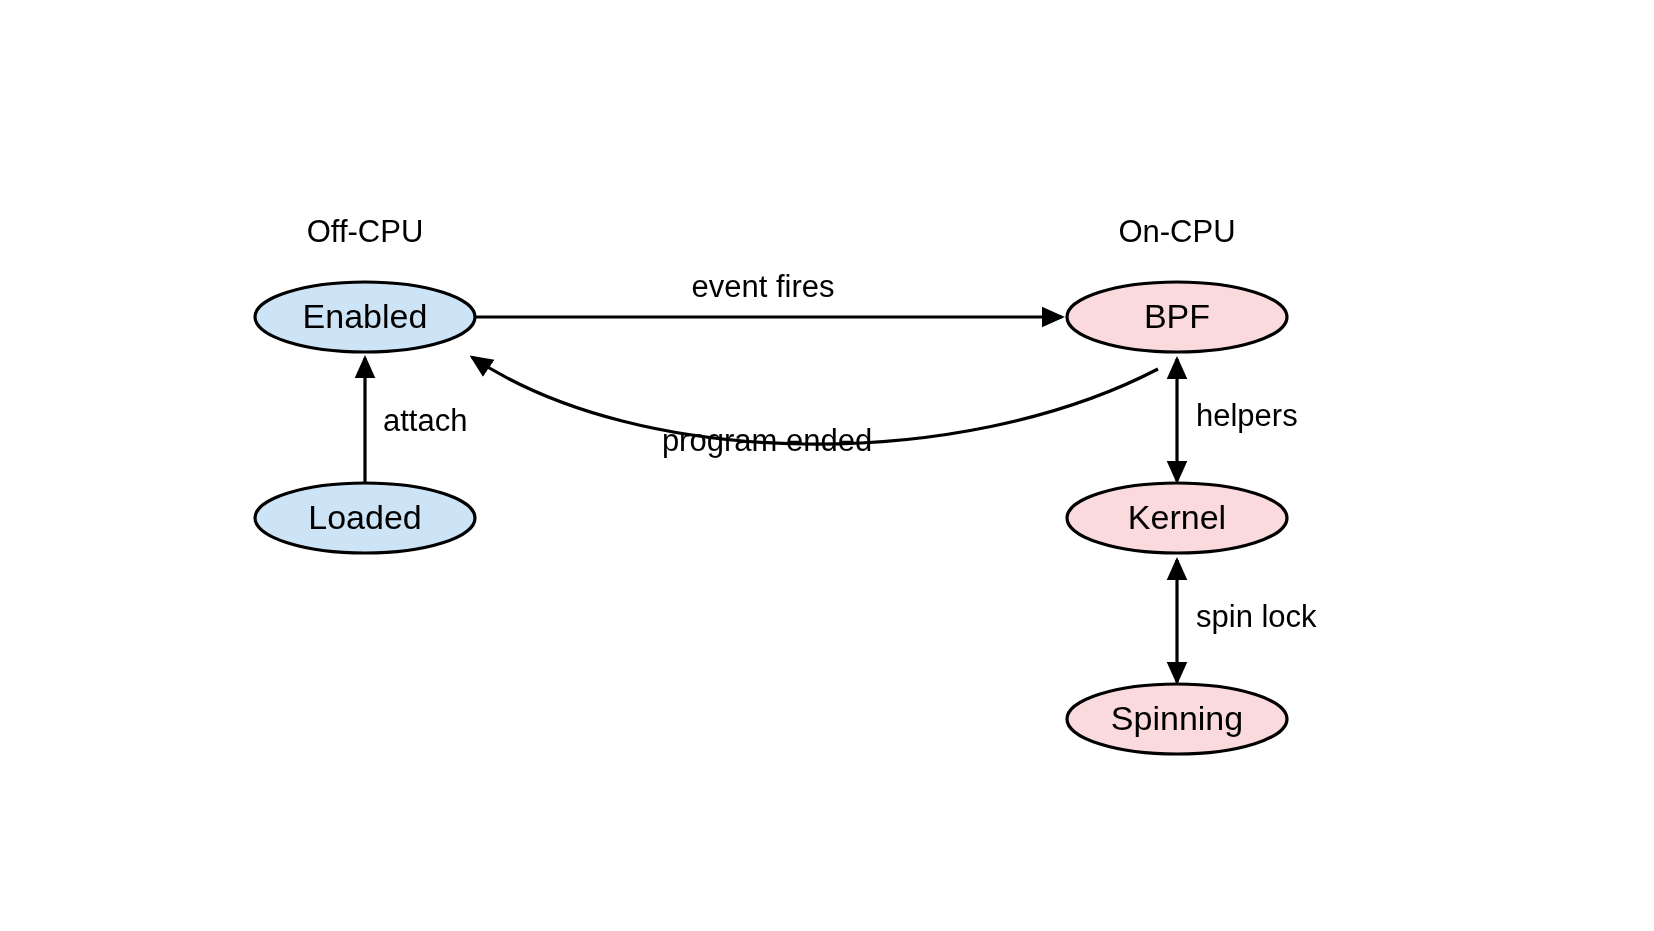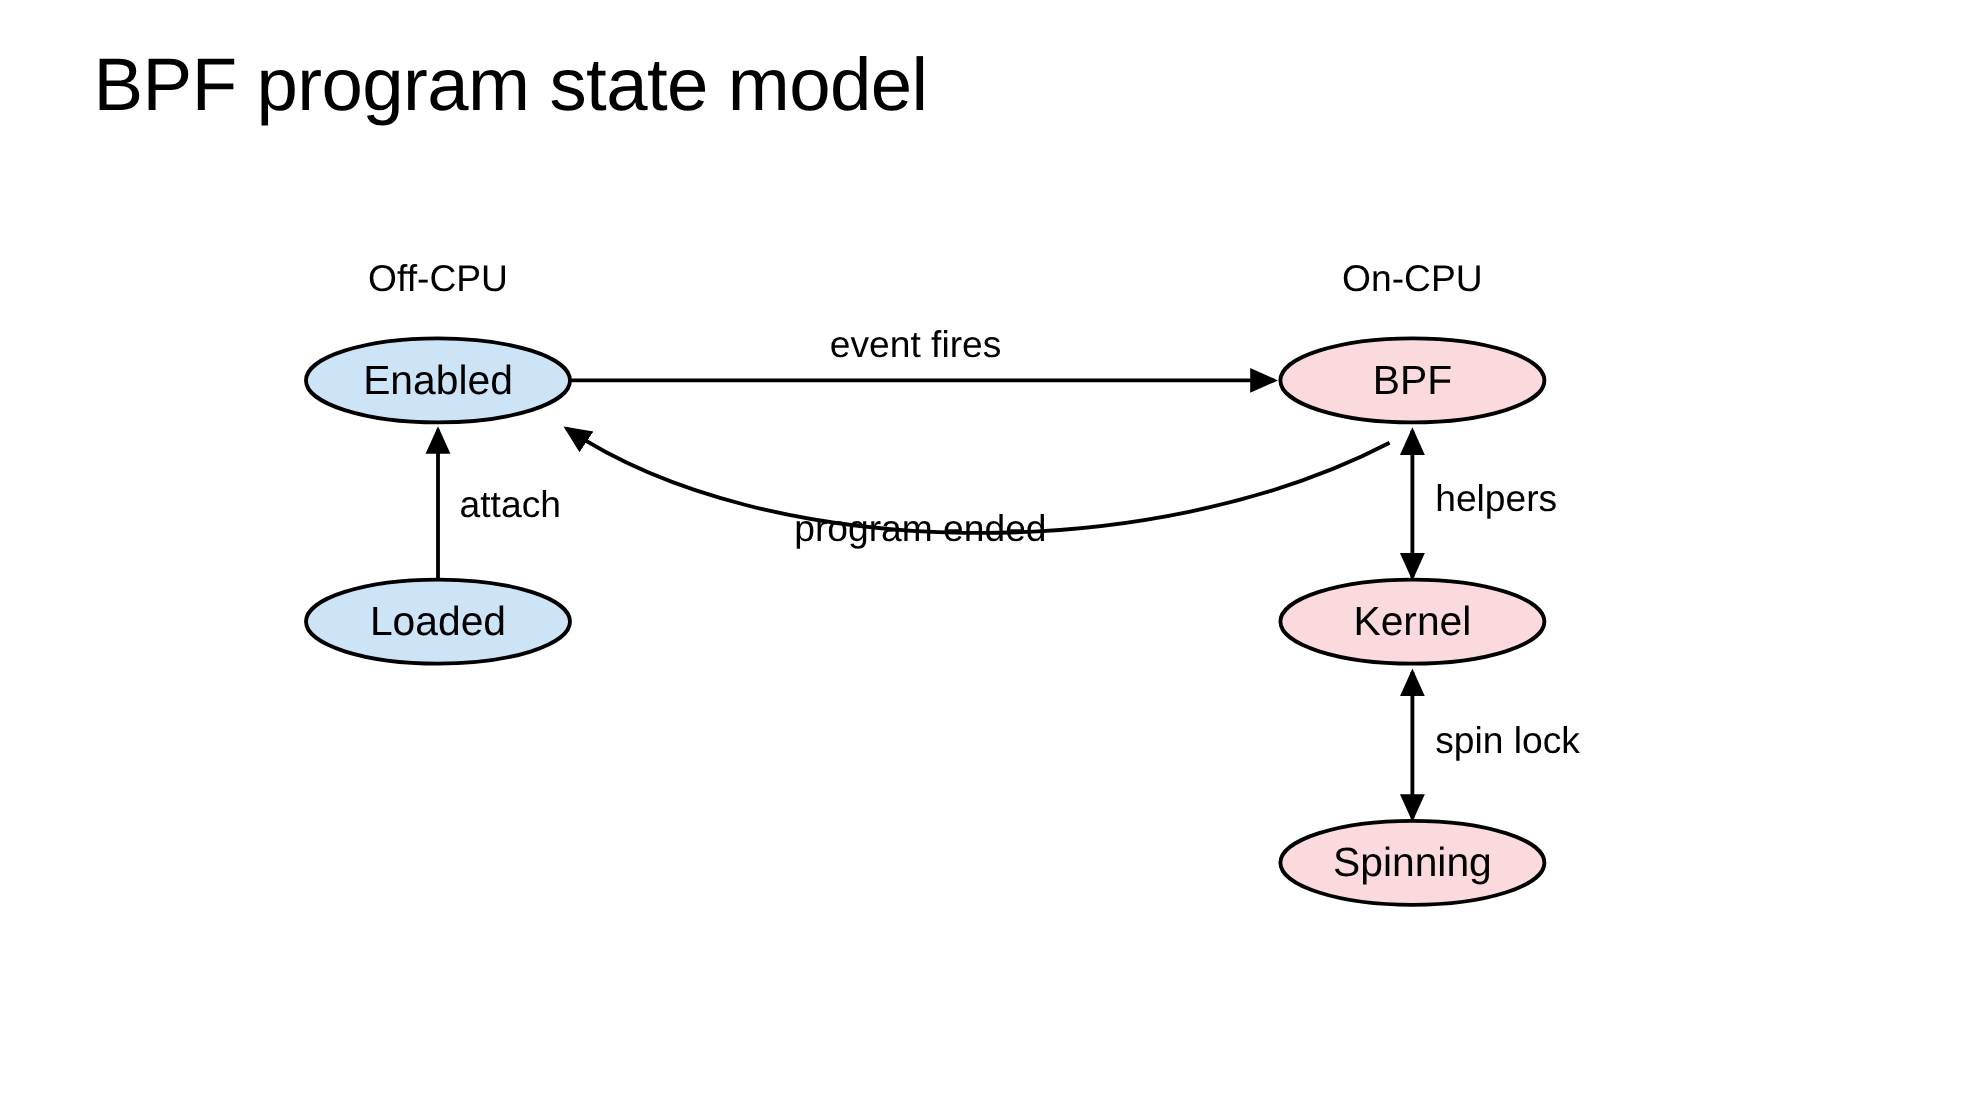--- a/index.html
+++ b/index.html
@@ -69,21 +69,20 @@
     dominant-baseline: middle;
   }
   .edge-label.mid { text-anchor: middle; }
   .edge-label.start { text-anchor: start; }
 </style>
 </head>
 <body>
 
 <div id="page-root" style="background: rgb(255, 255, 255);">
 
-  <div id="slide-title">BPF program state model</div>
 
   <svg id="diagram-svg" viewBox="0 0 1654 931">
 
     <defs>
       <marker id="arrow-end" viewBox="0 0 12 12" refX="10.5" refY="6" markerWidth="7.2" markerHeight="7.2" orient="auto-start-reverse" markerUnits="strokeWidth">
         <path d="M 0 0.6 L 12 6 L 0 11.4 z" fill="#000000"></path>
       </marker>
       <marker id="arrow-start" viewBox="0 0 12 12" refX="10.5" refY="6" markerWidth="7.2" markerHeight="7.2" orient="auto-start-reverse" markerUnits="strokeWidth">
         <path d="M 0 0.6 L 12 6 L 0 11.4 z" fill="#000000"></path>
       </marker>

